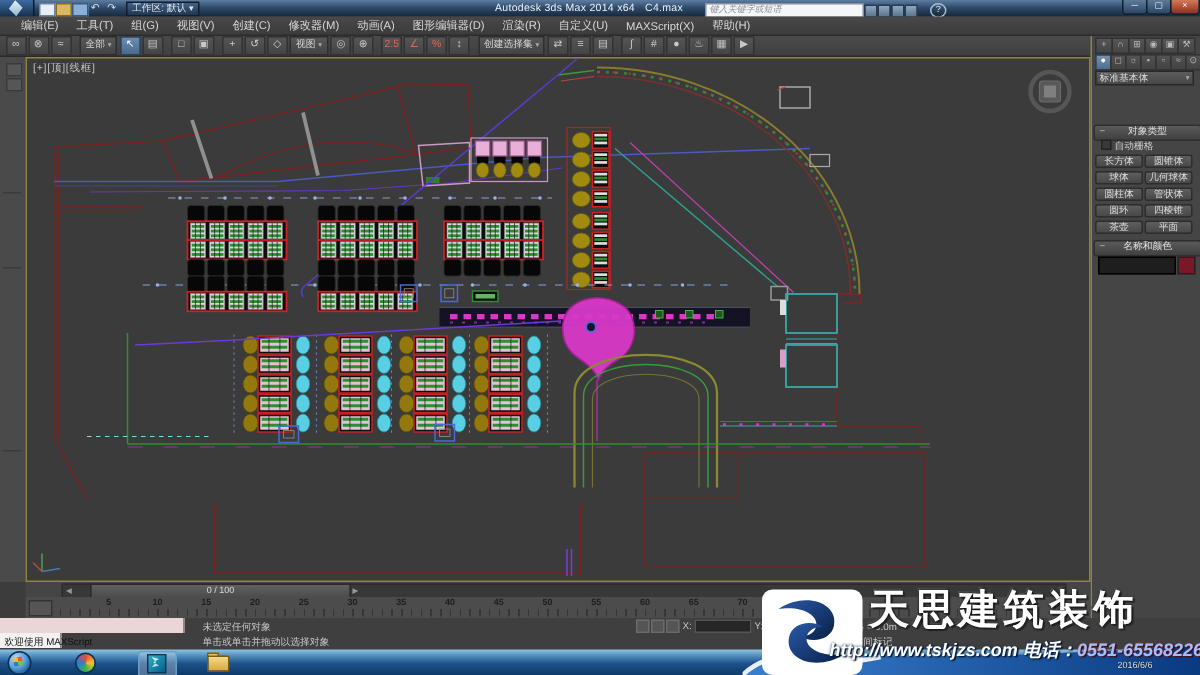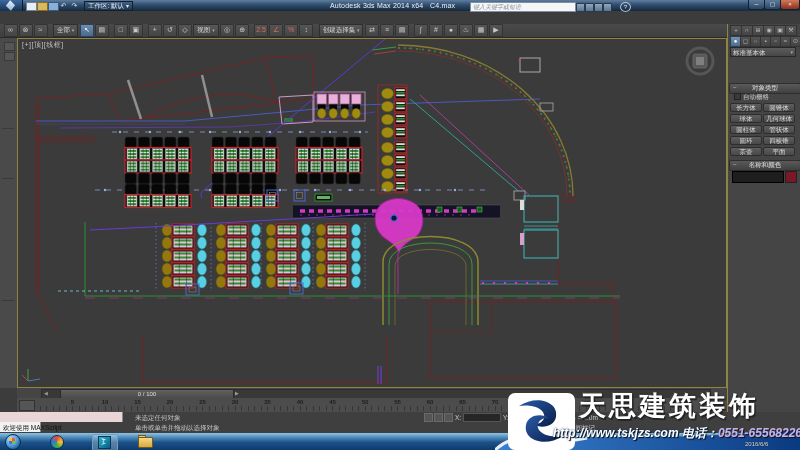--- a/index.html
+++ b/index.html
@@ -130,20 +130,35 @@
     <div class="abs sicon" style="left:576px"></div>
     <div class="abs sicon" style="left:585px"></div>
     <div class="abs sicon" style="left:594px"></div>
     <div class="abs sicon" style="left:603px"></div>
     <div class="abs helpbtn">?</div>
     <div class="abs winbtn wmin" style="left:748px;width:15px">─</div>
     <div class="abs winbtn wmax" style="left:764px;width:15px">▢</div>
     <div class="abs winbtn wclose" style="left:780px;width:18px">×</div>
   </div>
 
+  <div class="abs menubar">
+
+  <span class="menu-item" style="">编辑(E)</span>
+      <span class="menu-item" style="">工具(T)</span>
+      <span class="menu-item" style="">组(G)</span>
+      <span class="menu-item" style="">视图(V)</span>
+      <span class="menu-item" style="">创建(C)</span>
+      <span class="menu-item" style="">修改器(M)</span>
+      <span class="menu-item" style="">动画(A)</span>
+      <span class="menu-item" style="">图形编辑器(D)</span>
+      <span class="menu-item" style="">渲染(R)</span>
+      <span class="menu-item" style="">自定义(U)</span>
+      <span class="menu-item" style="">MAXScript(X)</span>
+      <span class="menu-item" style="">帮助(H)</span>
+    </div>
 
   <div class="abs toolbar">
     <div class="ticon">∞</div>
     <div class="ticon">⊗</div>
     <div class="ticon">≈</div>
     <div class="tsep"></div>
     <div class="tdd"><span>全部</span> <span class="ar">▾</span></div>
     <div class="ticon hl">↖</div>
     <div class="ticon">▤</div>
     <div class="tsep"></div>

